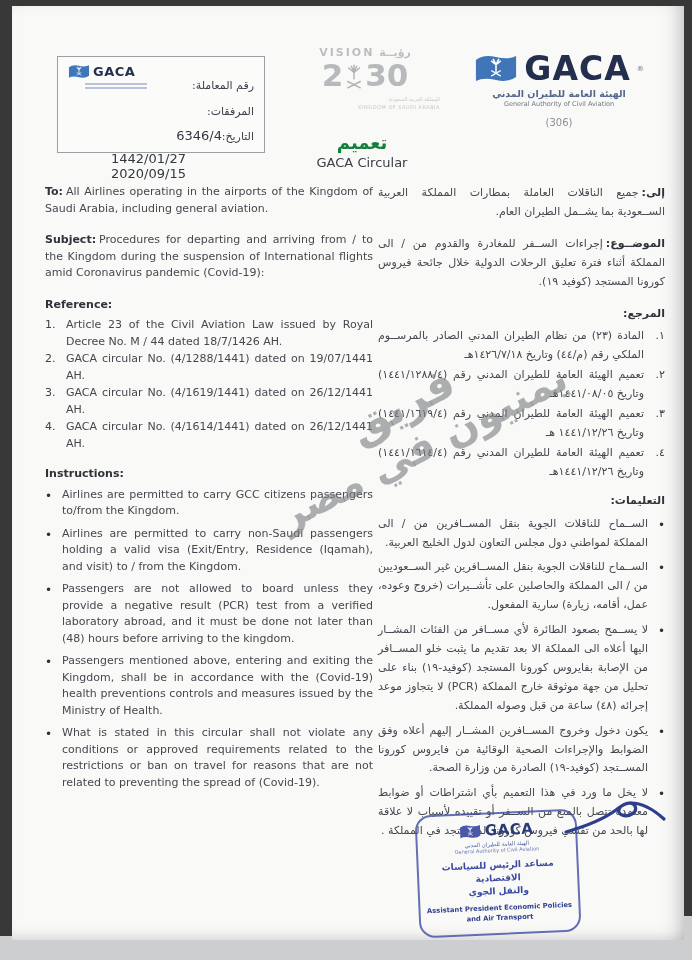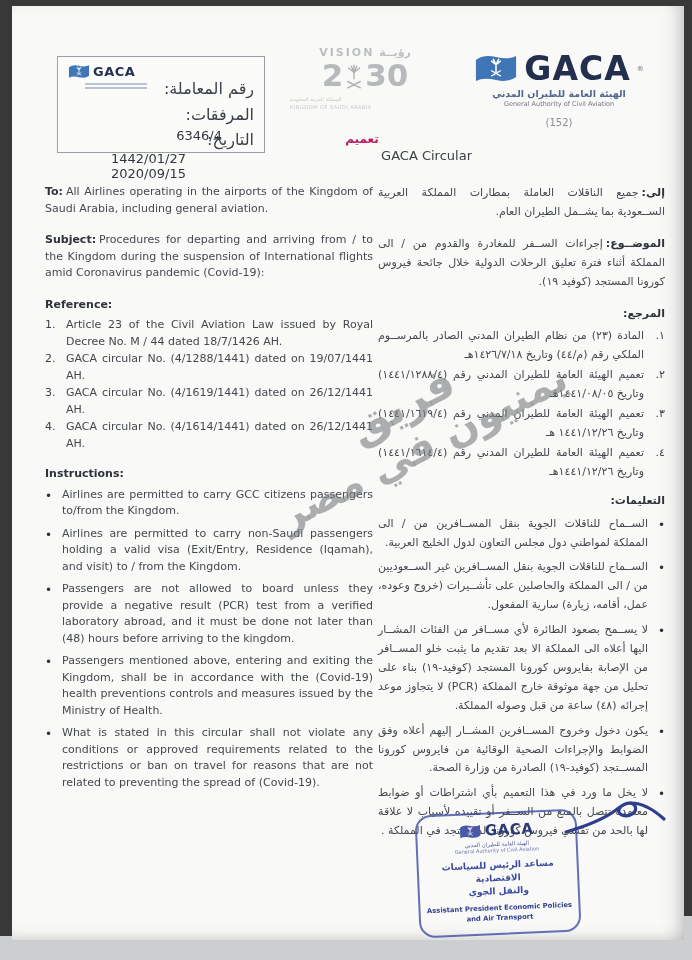--- a/index.html
+++ b/index.html
@@ -12,38 +12,38 @@
     background:#f9f9f7;z-index:1;color:#44484f;
     box-shadow:inset -14px 0 18px -10px rgba(90,90,95,.35), inset 0 -10px 14px -8px rgba(120,120,125,.25);}
   
   .ref-box{position:absolute;left:45px;top:50px;width:206px;height:95px;
     border:1.5px solid #9aa0a6;background:#fbfbf9;}
   .ref-logo{position:absolute;left:10px;top:7px;display:flex;align-items:center;gap:3px;}
   .ref-logo .gaca-word-sm{font-size:13px;font-weight:bold;color:#253152;letter-spacing:.5px;}
   .logo-lines{position:absolute;left:27px;top:26px;width:62px;}
   .logo-lines div{height:2px;background:#b9c2d6;margin-bottom:2px;}
   .ar{direction:rtl;}
-  .ref-lbl{position:absolute;right:10px;font-size:16px;color:#3c404a;direction:rtl;text-align:right;}
+  .ref-lbl{position:absolute;right:10px;font-size:11px;color:#3c404a;direction:rtl;text-align:right;}
   .ref-val{position:absolute;font-size:13px;font-weight:normal;color:#33383f;margin-top:32px;}
-  .vision{position:absolute;left:278px;top:40px;width:150px;text-align:left;color:#b7babc;}
+  .vision{position:absolute;left:278px;top:40px;width:150px;text-align:right;color:#b7babc;}
   .vision-l1{display:flex;justify-content:center;align-items:center;gap:5px;
     font-size:11px;letter-spacing:2px;font-weight:bold;color:#bcbfc1;}
   .vision-l2{display:flex;justify-content:center;align-items:flex-end;gap:1px;
     font-size:31px;font-weight:bold;color:#b7babc;line-height:1;margin-top:1px;}
   .vision-sub{font-size:5px;letter-spacing:.5px;color:#c6c8ca;margin-top:4px;line-height:1.6;}
   .gaca-logo{position:absolute;left:452px;top:46px;width:190px;text-align:center;}
   .gaca-row{display:flex;justify-content:center;align-items:center;gap:6px;}
   .gaca-word{font-size:33px;font-weight:800;color:#232f4d;letter-spacing:1px;line-height:1;}
   .gaca-reg{font-size:7px;color:#6a7080;vertical-align:top;}
   .gaca-ar{font-size:9.5px;font-weight:bold;color:#54688e;margin-top:3px;}
   .gaca-en{font-size:6.5px;color:#707687;margin-top:1px;}
   .gaca-num{font-size:10px;color:#8b8f94;margin-top:9px;}
   .doc-title{position:absolute;left:240px;top:126px;width:220px;text-align:center;}
-  .doc-title-ar{font-size:12px;font-weight:bold;color:#be185d;text-align:center;}
-  .doc-title-en{font-size:13px;color:#3b4047;margin-top:2px;text-align:right;}
+  .doc-title-ar{font-size:18px;font-weight:bold;color:#15803d;text-align:center;}
+  .doc-title-en{font-size:13px;color:#3b4047;margin-top:2px;}
   
   .col{position:absolute;top:178px;font-size:11px;line-height:1.5;text-align:justify;}
   #col-en{left:33px;width:328px;}
   #col-ar{left:366px;width:287px;direction:rtl;font-size:11px;line-height:1.72;}
   .lbl{font-weight:bold;color:#2e323a;}
   #col-en .lbl{margin-right:3px;}
   #col-ar .lbl{margin-left:3px;margin-top:39px;}
   .sec{margin-bottom:15px;}
   .sec-ar{margin-bottom:13px;}
   .hdg{font-weight:bold;color:#2e323a;margin:2px 0 4px 0;}
@@ -129,21 +129,21 @@
       <svg class="flag-svg" width="44" height="29" viewBox="0 0 46 30">
           <path d="M2 6 Q10 0 23 3 Q36 6 44 2 L44 24 Q36 30 23 27 Q10 24 2 28 Z" fill="#4076b8"></path>
           <path d="M23 19 L23 11 M23 11 L18 7 M23 11 L28 7 M23 11 L20 5 M23 11 L26 5" stroke="#fff" stroke-width="1.6" fill="none"></path>
           <path d="M18 23 L28 17 M18 17 L28 23" stroke="#fff" stroke-width="1.3"></path>
         </svg>
       <span class="gaca-word">GACA</span>
       <span class="gaca-reg">®</span>
     </div>
     <div class="gaca-ar ar">الهيئة العامة للطيران المدني</div>
     <div class="gaca-en">General Authority of Civil Aviation</div>
-    <div class="gaca-num ar">(152)</div>
+    <div class="gaca-num ar">(306)</div>
   </div>
 
   <div class="doc-title">
     <div class="doc-title-ar ar">تعميم</div>
     <div class="doc-title-en">GACA Circular</div>
   </div>
 
   <div class="col" id="col-en">
     <p class="sec" style="margin-top:0"><span class="lbl">To:</span><span>All Airlines operating in the airports of the Kingdom of Saudi Arabia, including general aviation.</span></p>
     <p class="sec"><span class="lbl">Subject:</span><span>Procedures for departing and arriving from / to the Kingdom during the suspension of International flights amid Coronavirus pandemic (Covid-19):</span></p>

